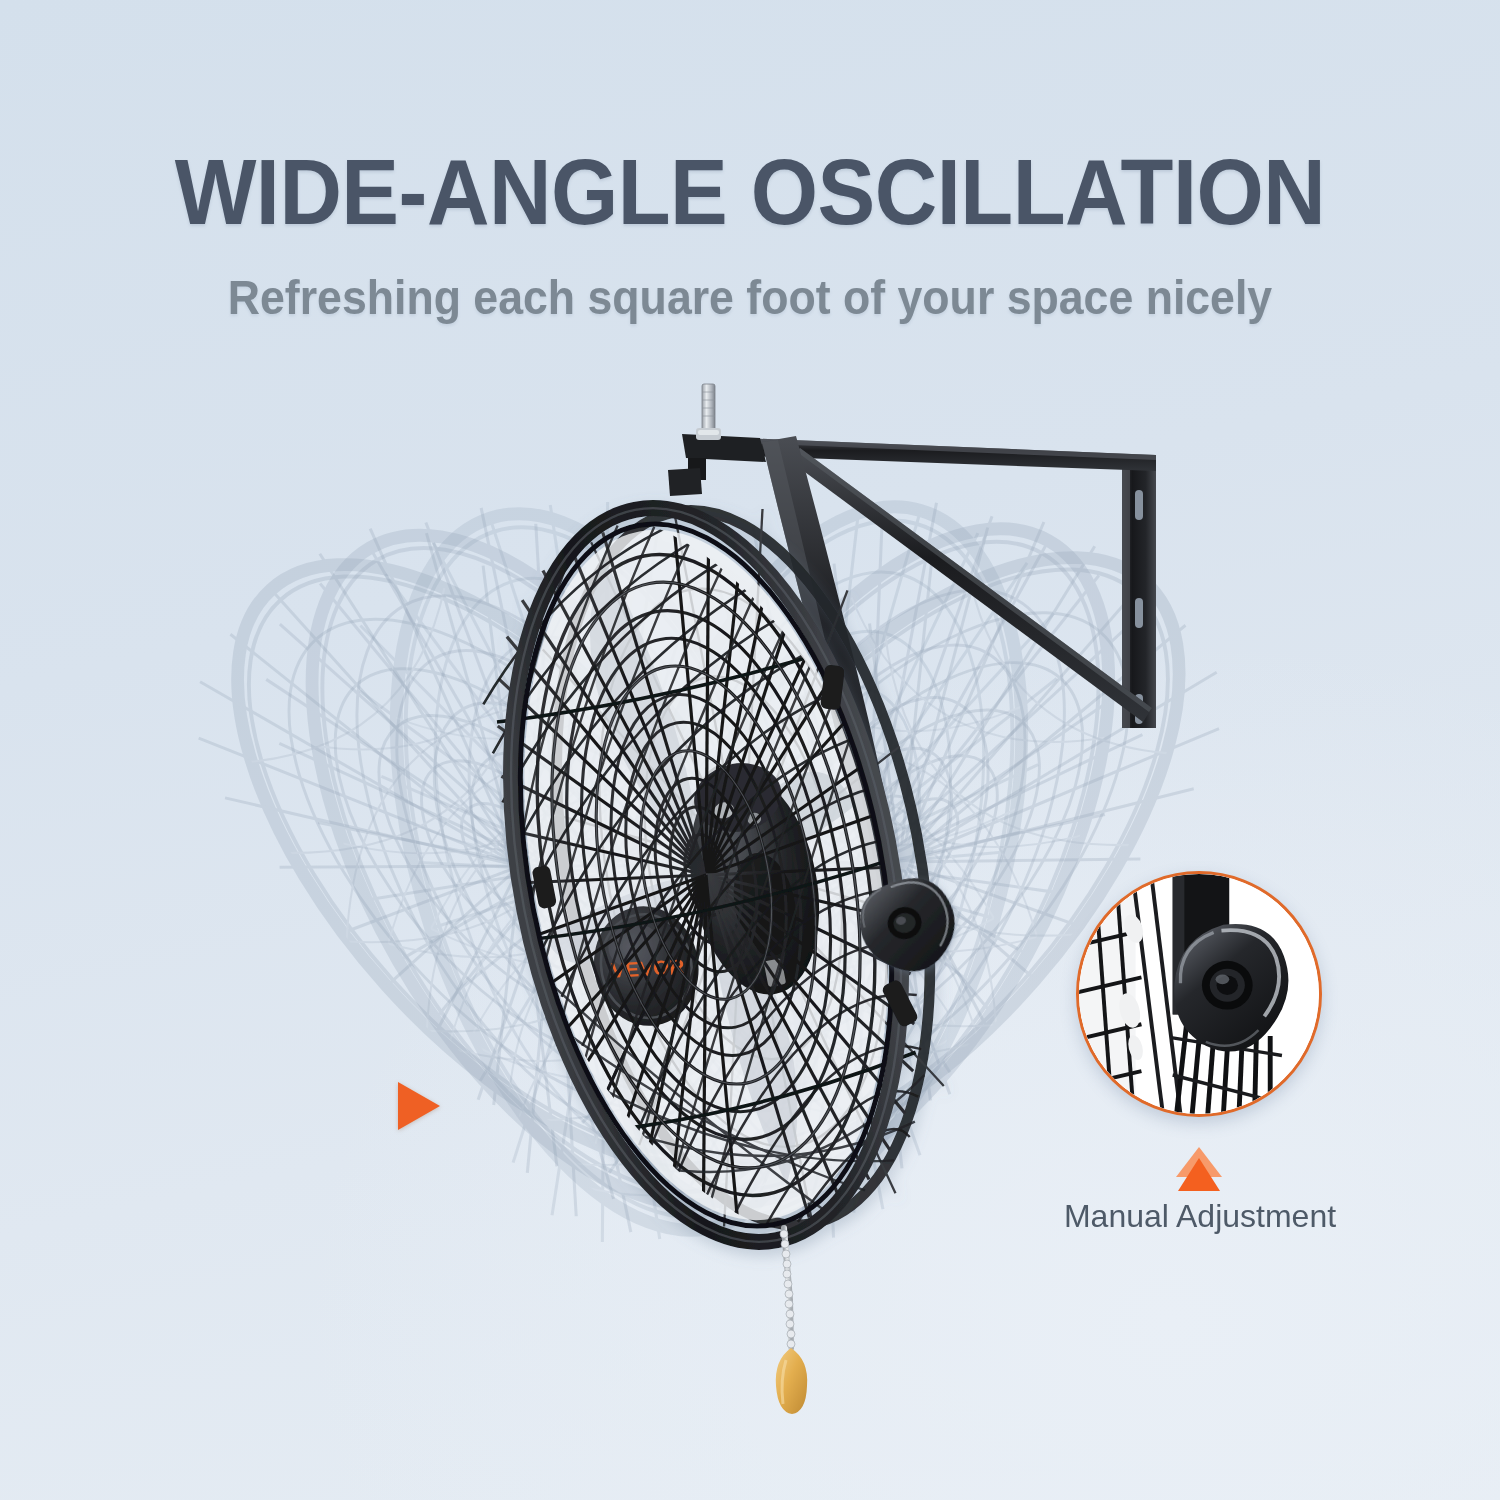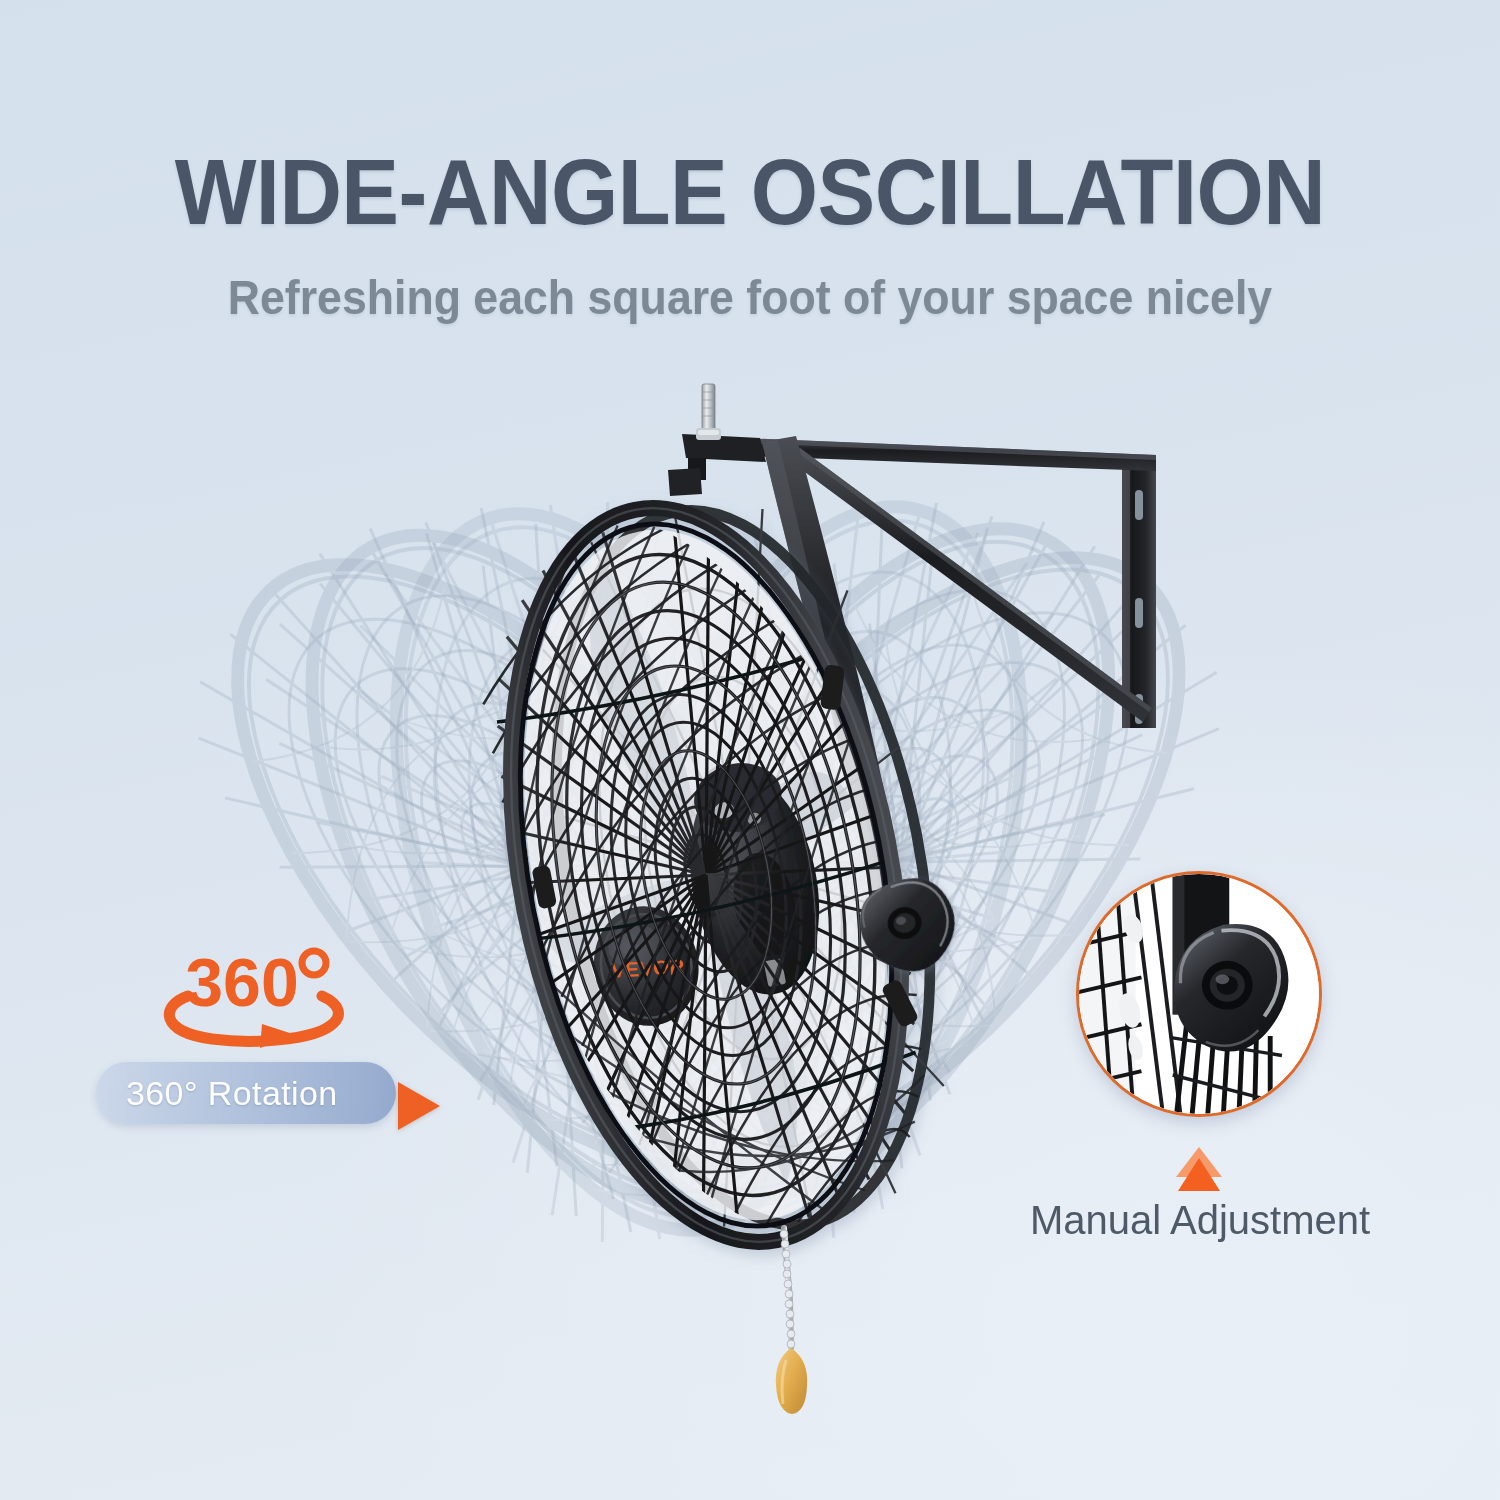--- a/index.html
+++ b/index.html
@@ -129,21 +129,21 @@
     top: 1147px;
     width: 46px;
     height: 44px;
   }
   .detail-label {
     position: absolute;
     left: 1010px;
     top: 1198px;
     width: 380px;
     text-align: center;
-    font-size: 40px;
+    font-size: 32px;
     color: #4e5a68;
     white-space: nowrap;
   }
 </style>
 </head>
 <body>
 
 <div id="stage">
 
   <svg id="product" viewBox="0 0 1500 1500">
@@ -582,36 +582,20 @@
           <circle cx="791" cy="1344" r="4"></circle>
       </g>
       <path d="M791,1348 Q774,1360 776,1386 Q778,1412 792,1414 Q806,1412 807,1386 Q809,1360 791,1348 Z" fill="url(#pullG)"></path>
       <path d="M786,1360 Q780,1380 783,1404" fill="none" stroke="#f6dda6" stroke-width="3" opacity="0.6"></path>
     </g>
   </svg>
 
   <div class="headline">WIDE-ANGLE OSCILLATION</div>
   <div class="subhead">Refreshing each square foot of your space nicely</div>
 
-  <div class="rot-callout">
-    <svg class="rot-icon" viewBox="0 0 210 110">
-
-      <path d="M34,56 C6,66 6,92 58,99 C104,105 158,99 176,86 C190,76 186,64 168,56" fill="none" stroke="#ef6024" stroke-width="11" stroke-linecap="round"></path>
-
-      <path d="M108,84 L142,95 L106,108 Z" fill="#ef6024"></path>
-
-      <text x="88" y="66" text-anchor="middle" font-family="'Liberation Sans', sans-serif" font-size="68" font-weight="bold" fill="#ef6024">360</text>
-
-      <circle cx="160" cy="23" r="12" fill="none" stroke="#ef6024" stroke-width="7"></circle>
-    </svg>
-
-    <div class="rot-pill">
-      <span>360° Rotation</span>
-    </div>
-  </div>
   <div class="rot-arrow"></div>
 
   <div class="inset-wrap">
     <div class="inset-circle">
       <svg class="inset-svg" viewBox="0 0 246 246">
         <defs>
           <linearGradient id="kg2" x1="0.15" y1="0" x2="0.9" y2="1">
             <stop offset="0%" stop-color="#5e626a"></stop>
             <stop offset="35%" stop-color="#25272b"></stop>
             <stop offset="100%" stop-color="#0f1012"></stop>

